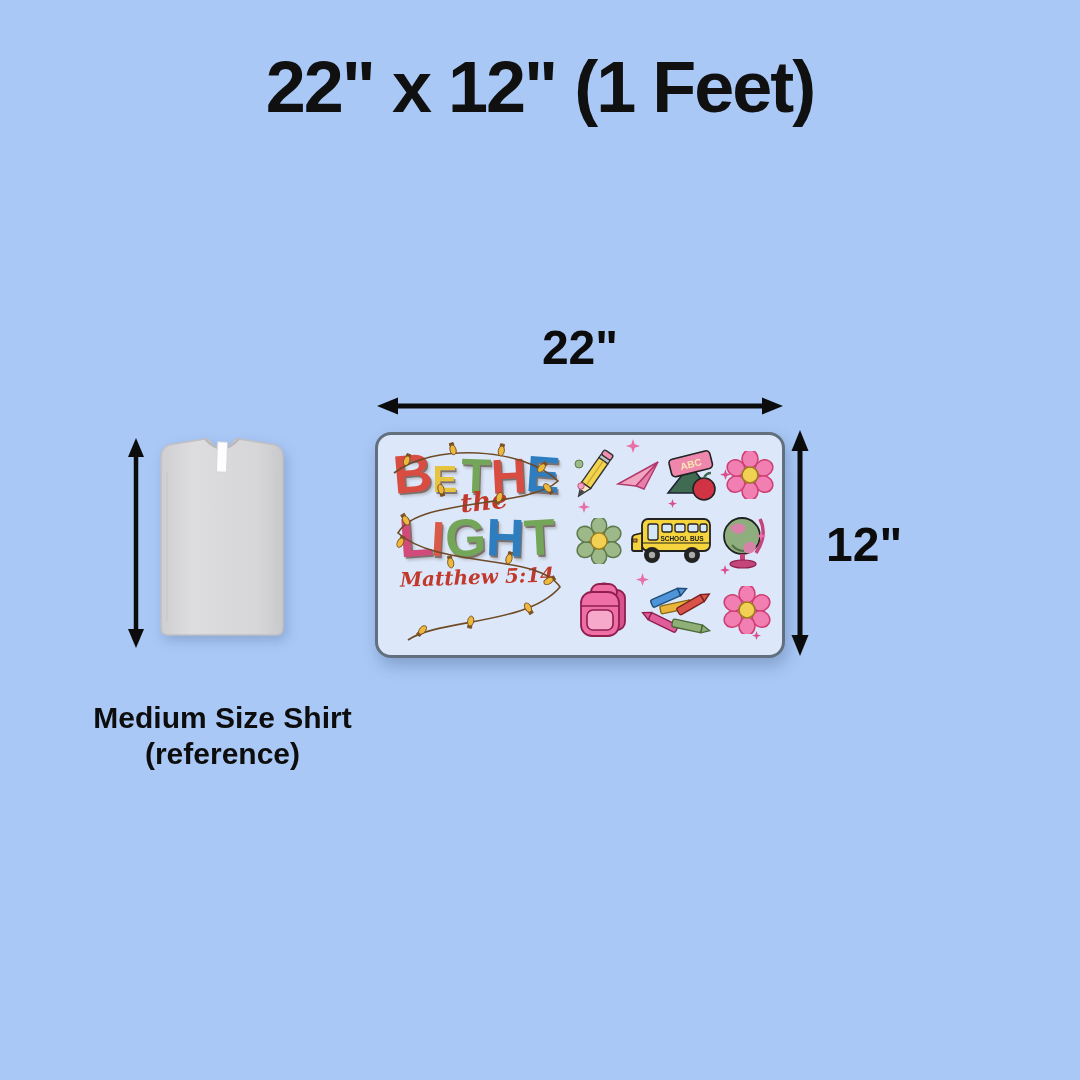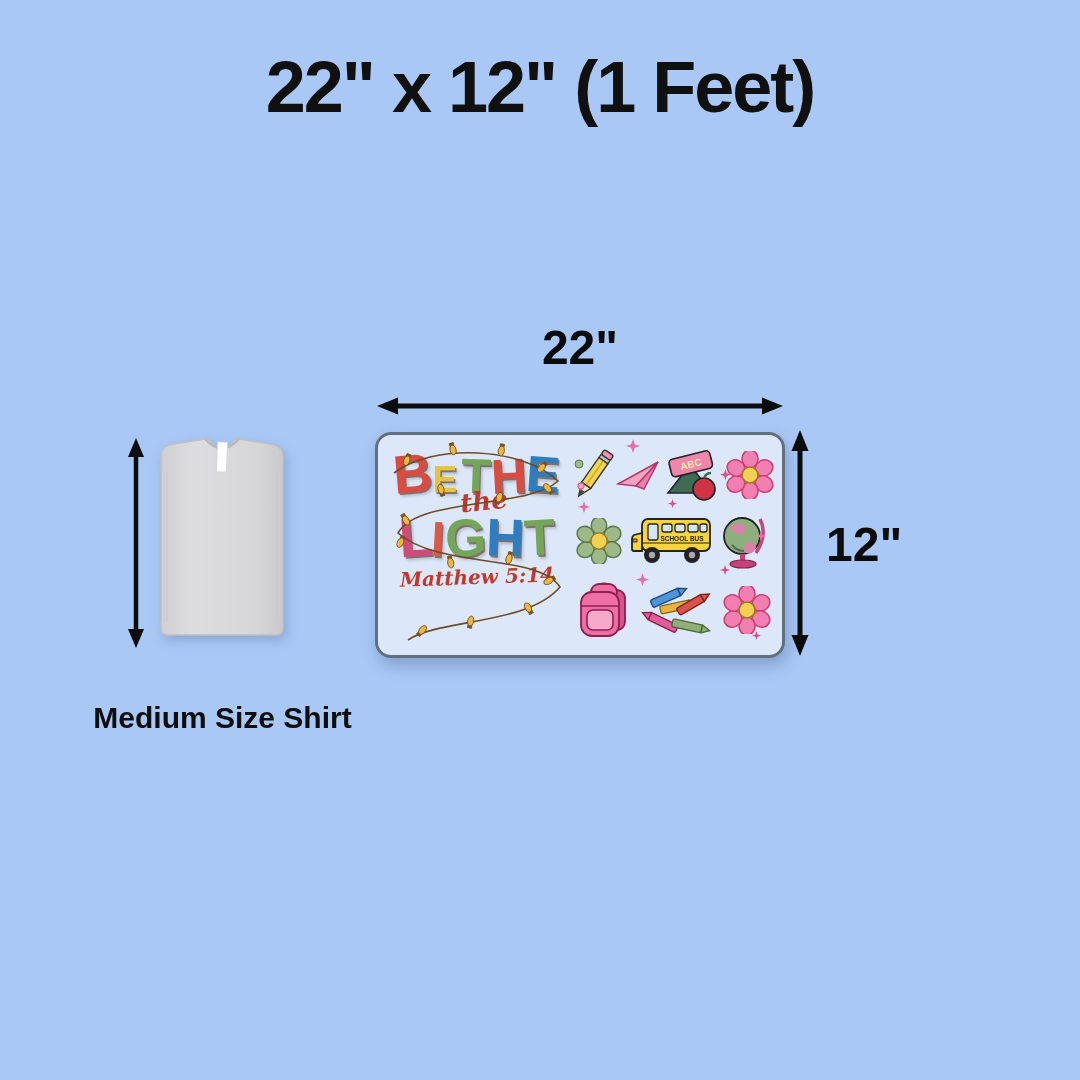--- a/index.html
+++ b/index.html
@@ -346,15 +346,16 @@
       </linearGradient>
     </defs>
     <path d="M10,26 Q10,13 23,12 L54,7 Q57,6 59,9 Q71,24 83,9 Q85,6 88,7 L119,12 Q132,13 132,26 L132,196 Q132,203 125,203 L17,203 Q10,203 10,196 Z" fill="url(#shirtG)" stroke="#c0c0c4" stroke-width="1.5"></path>
     <path d="M54,7 Q71,26 88,7" fill="none" stroke="#b8b8bc" stroke-width="2"></path>
     <path d="M16,40 L16,190 M126,40 L126,190" stroke="#c8c8cb" stroke-width="1.2"></path>
     <rect x="66" y="10" width="10" height="30" fill="#fdfdfd" stroke="#d3d3d6" stroke-width="0.8" transform="rotate(2 71 25)"></rect>
   </svg>
 
   <div class="caption">
     <div>Medium Size Shirt</div>
+    <div>(reference)</div>
   </div>
 
 </div>
 
 </body></html>

